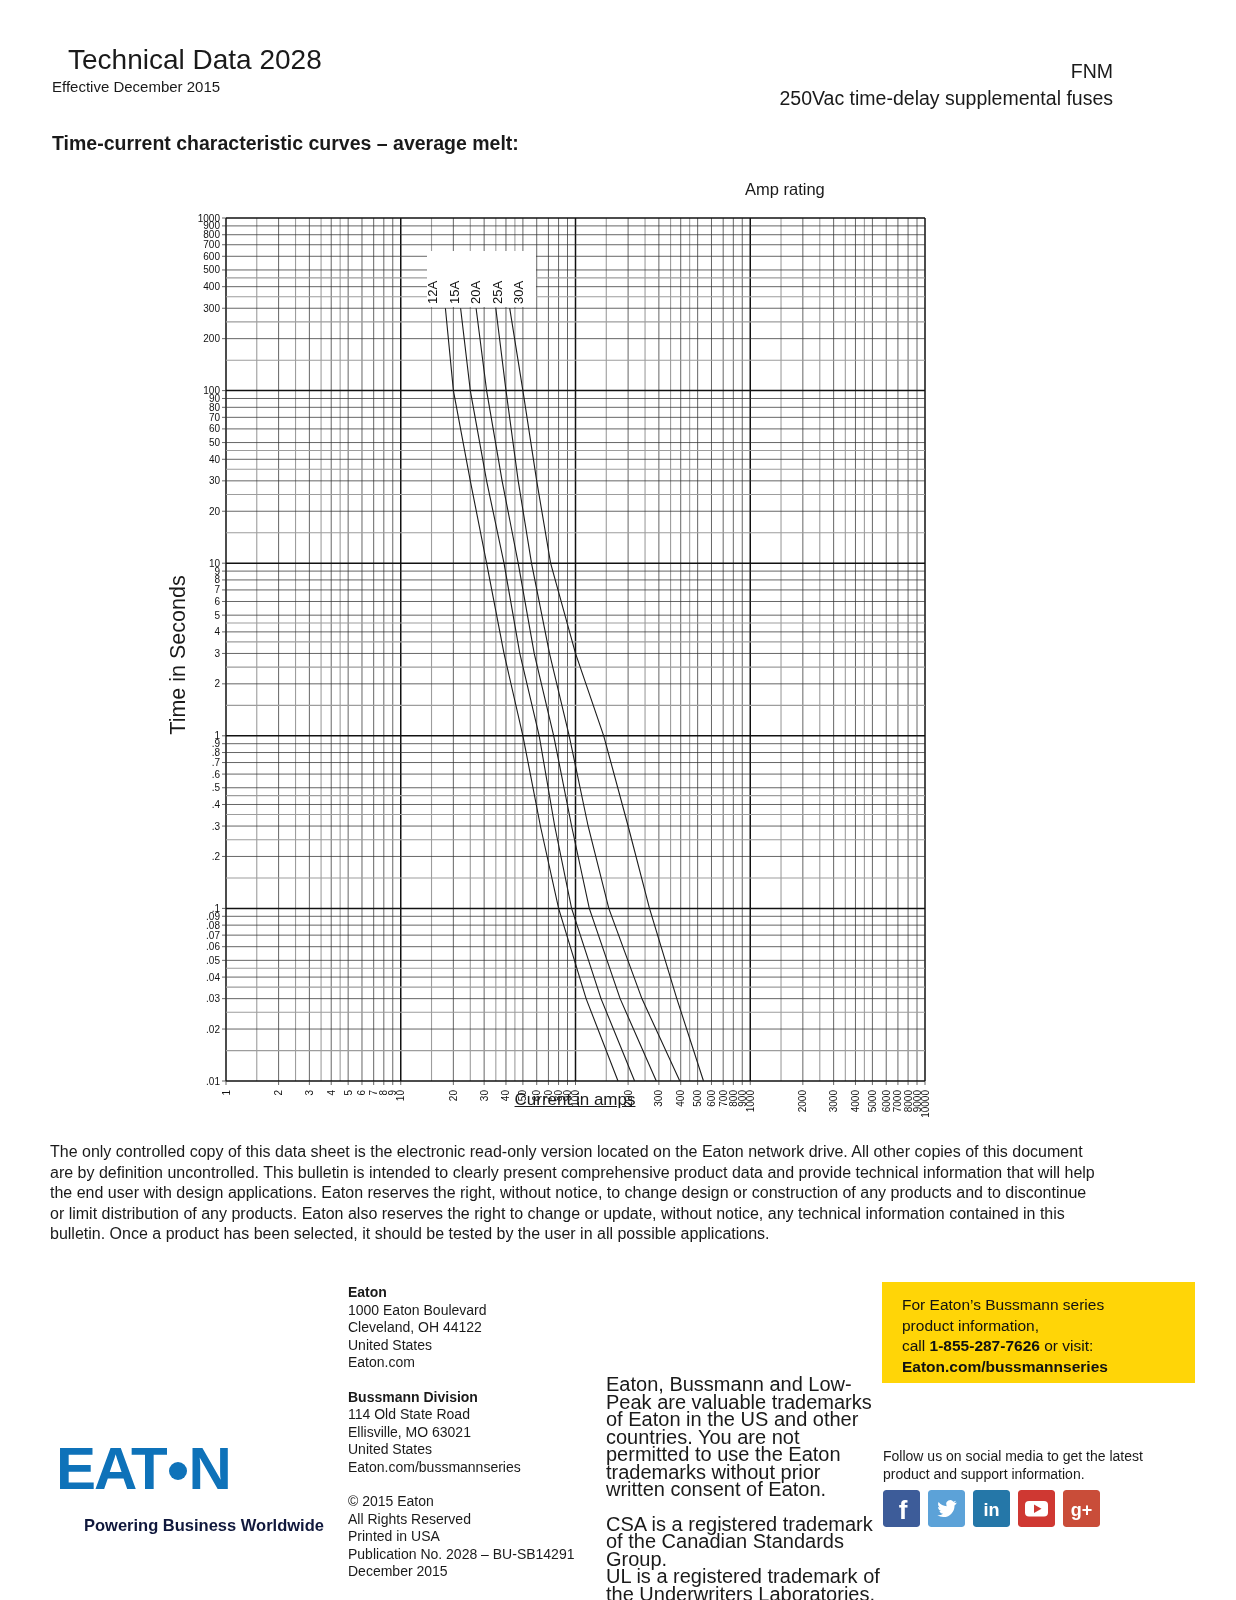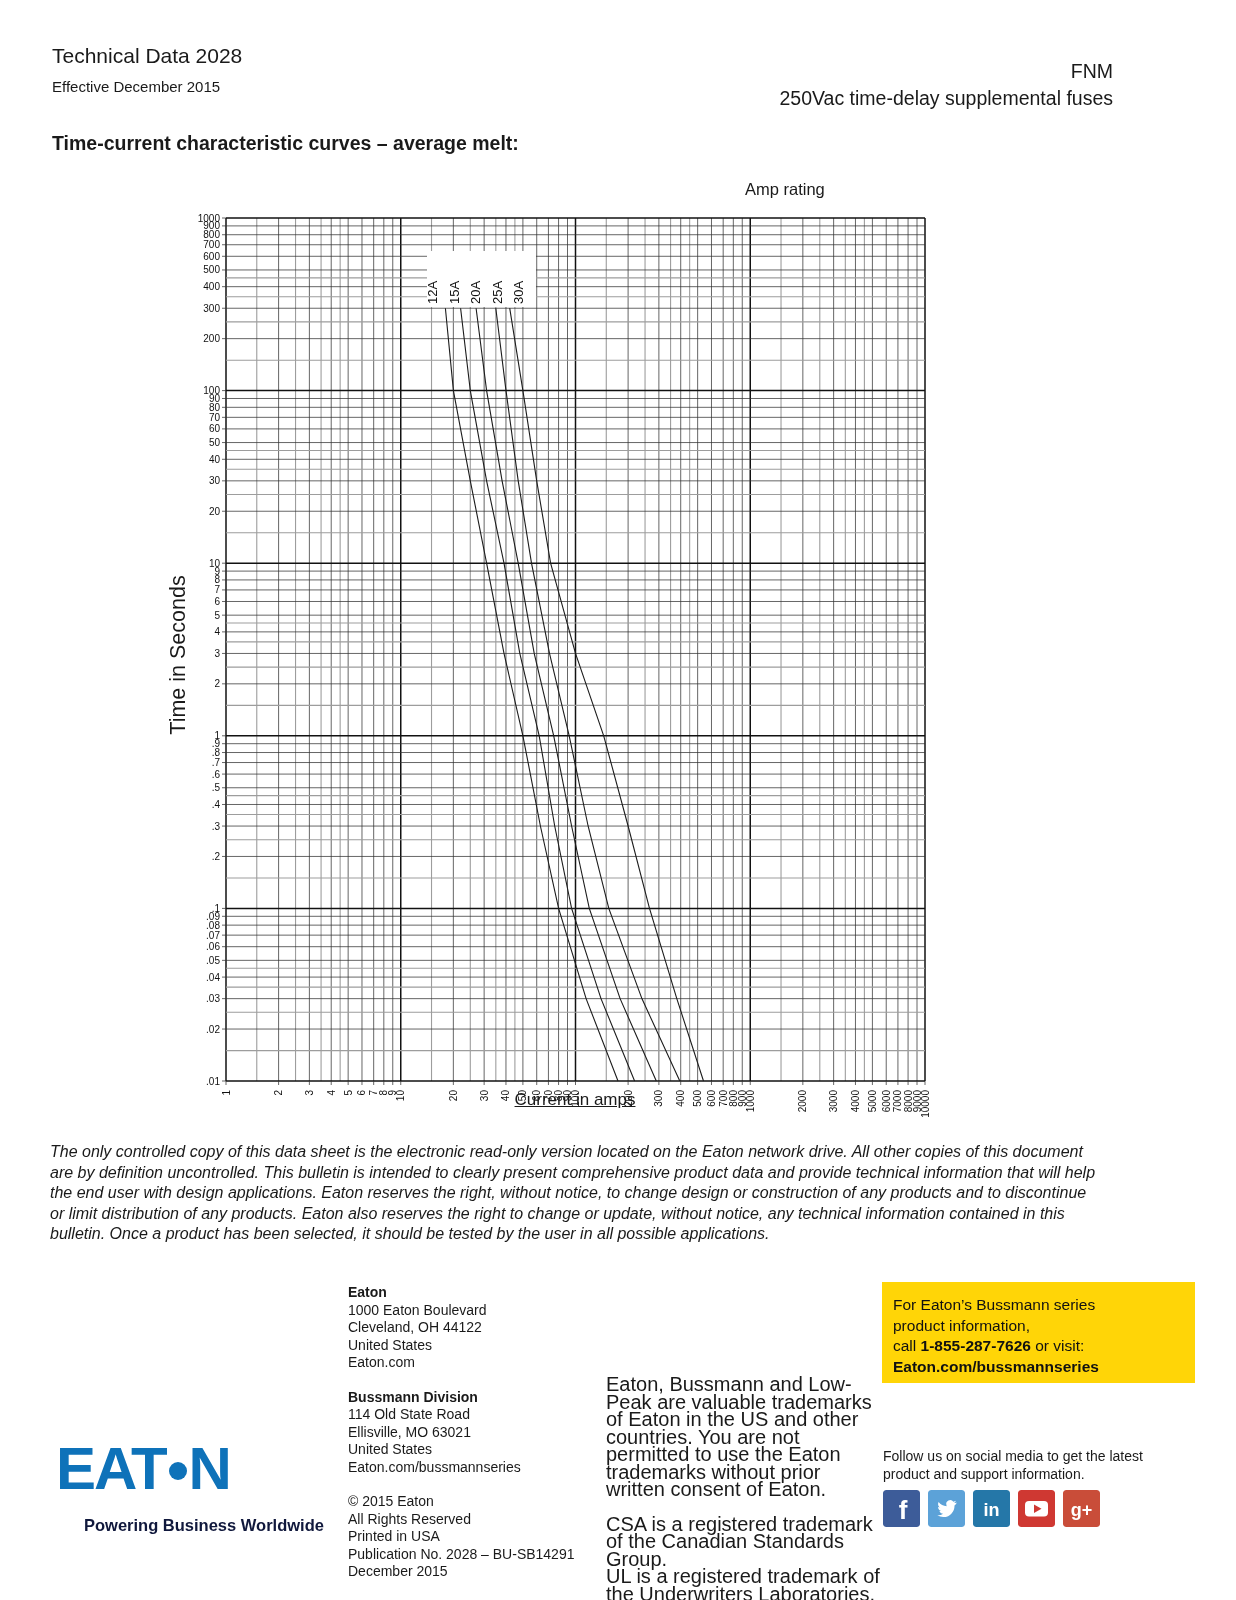--- a/index.html
+++ b/index.html
@@ -1,45 +1,45 @@
 <!DOCTYPE html>
 <html><head>
 <meta charset="utf-8">
 <style>
   html,body{margin:0;padding:0;background:#fff;}
   body{width:1236px;height:1600px;position:relative;font-family:"Liberation Sans",sans-serif;color:#1a1a1a;}
   .page{position:absolute;inset:0;overflow:hidden;}
 
-  .doc-title{position:absolute;left:52px;top:44px;font-size:21px;text-align:right;}
+  .doc-title{position:absolute;left:68px;top:44px;font-size:28px;text-align:right;}
   .doc-date{position:absolute;left:52px;top:78px;font-size:15px;}
   .hdr-right{position:absolute;right:123px;top:58px;text-align:right;font-size:19.5px;line-height:27px;}
   .section-title{position:absolute;left:52px;top:132px;font-size:19.5px;font-weight:bold;margin:0;}
 
   .amp-rating{position:absolute;left:745px;top:180px;width:160px;font-size:16.5px;}
   #chart{position:absolute;left:140px;top:165px;}
   .xlabel{position:absolute;left:425px;top:1090px;width:300px;text-align:center;font-size:17px;text-decoration:underline;}
   .ylabel{position:absolute;left:178px;top:655px;transform:translate(-50%,-50%) rotate(-90deg);font-size:21.5px;white-space:nowrap;}
 
   .gM{stroke:#111;stroke-width:1.5px;}
   .gm{stroke:#333;stroke-width:0.75px;}
   .gH{stroke:#9d9d9d;stroke-width:1.1px;}
   .tick{font-size:10px;fill:#111;}
   .curve{fill:none;stroke:#1c1c1c;stroke-width:1.1px;}
   .curve-label{font-size:13px;fill:#111;}
 
-  .disclaimer{position:absolute;left:50px;top:1142px;width:1046px;font-size:16px;line-height:20.5px;margin:0;font-style:italic;}
+  .disclaimer{position:absolute;left:50px;top:1142px;width:1046px;font-size:16px;line-height:20.5px;margin:0;}
 
   .addr-col{position:absolute;left:328px;top:1284px;font-size:14px;line-height:17.5px;}
   .addr-block{margin-bottom:17px;margin-left:20px;}
   .addr-title{font-weight:bold;}
   .tm-col{position:absolute;left:606px;top:1376px;width:278px;font-size:20px;line-height:17.5px;}
   .tm-para{margin:0 0 17px 0;white-space:pre-line;}
 
   .promo{position:absolute;left:882px;top:1282px;width:313px;height:101px;box-sizing:border-box;
-         padding:13px 10px 0 11px;font-size:15.5px;line-height:20.5px;color:#111;}
+         padding:13px 10px 0 20px;font-size:15.5px;line-height:20.5px;color:#111;}
   .promo b{font-weight:bold;}
 
   .social-caption{position:absolute;left:883px;top:1448px;width:262px;font-size:14px;line-height:17.5px;}
   .social-icons{position:absolute;left:883px;top:1490px;display:flex;gap:8px;}
   .social-icon{width:37px;height:37px;border-radius:3px;display:block;}
 
   .logo{position:absolute;left:56px;top:1440px;}
   .logo-word{display:flex;align-items:center;font-weight:bold;font-size:60px;letter-spacing:-2px;line-height:58px;}
   .logo-dot{width:18px;height:18px;border-radius:50%;margin:4px 2px 0 3px;}
   .logo-tagline{margin:18px 0 0 28px;font-size:16.5px;font-weight:bold;color:#10183c;}

